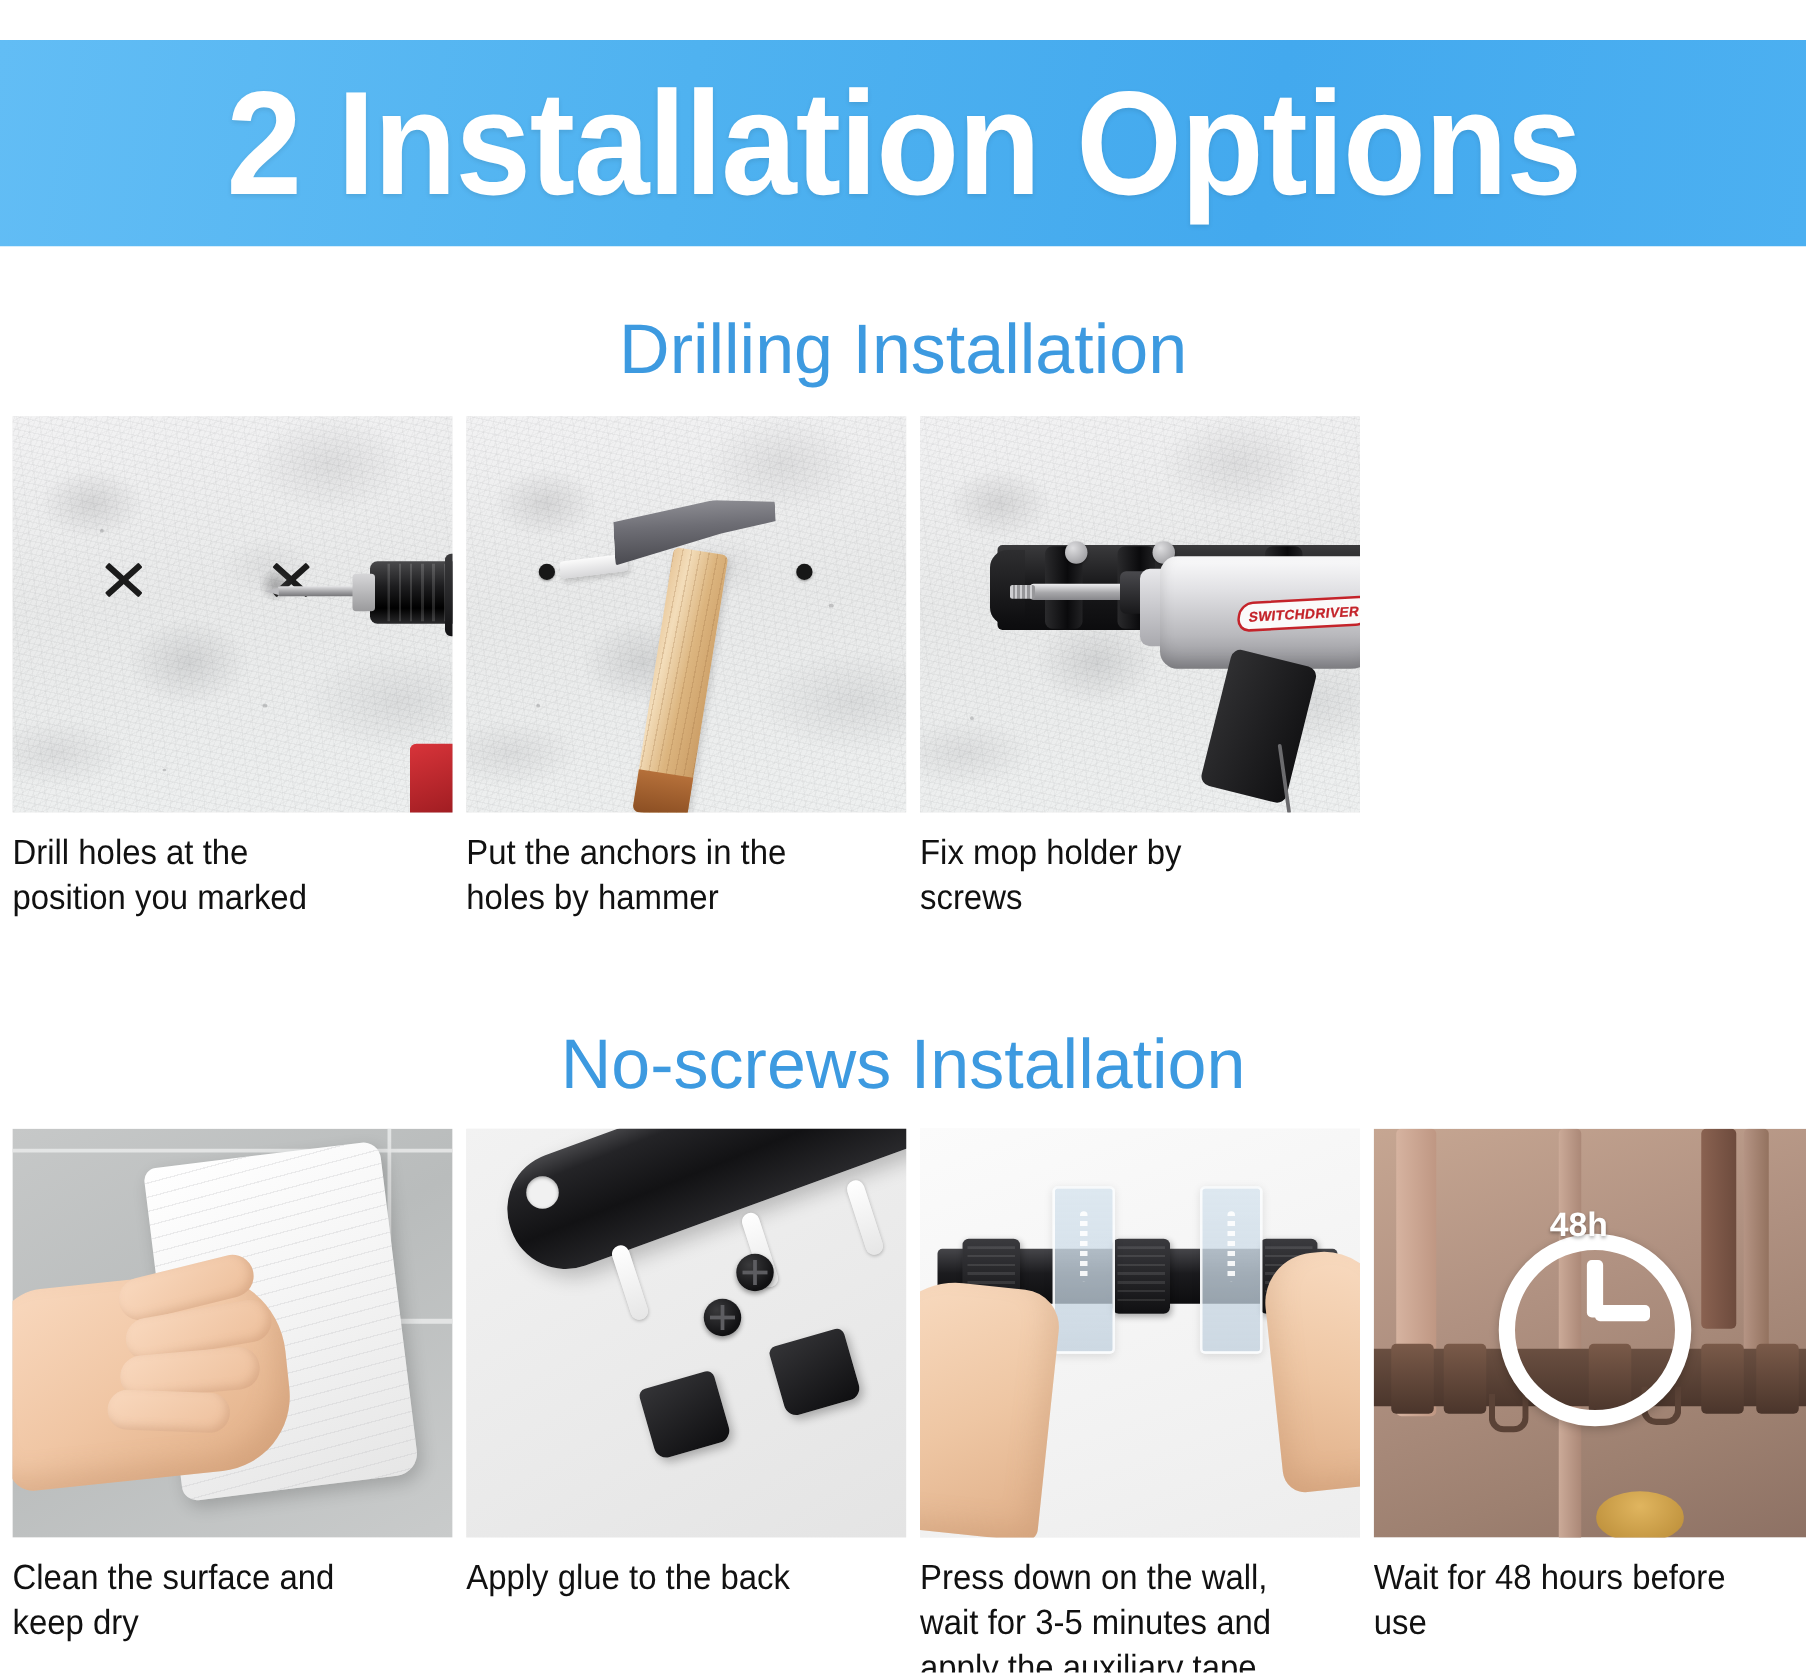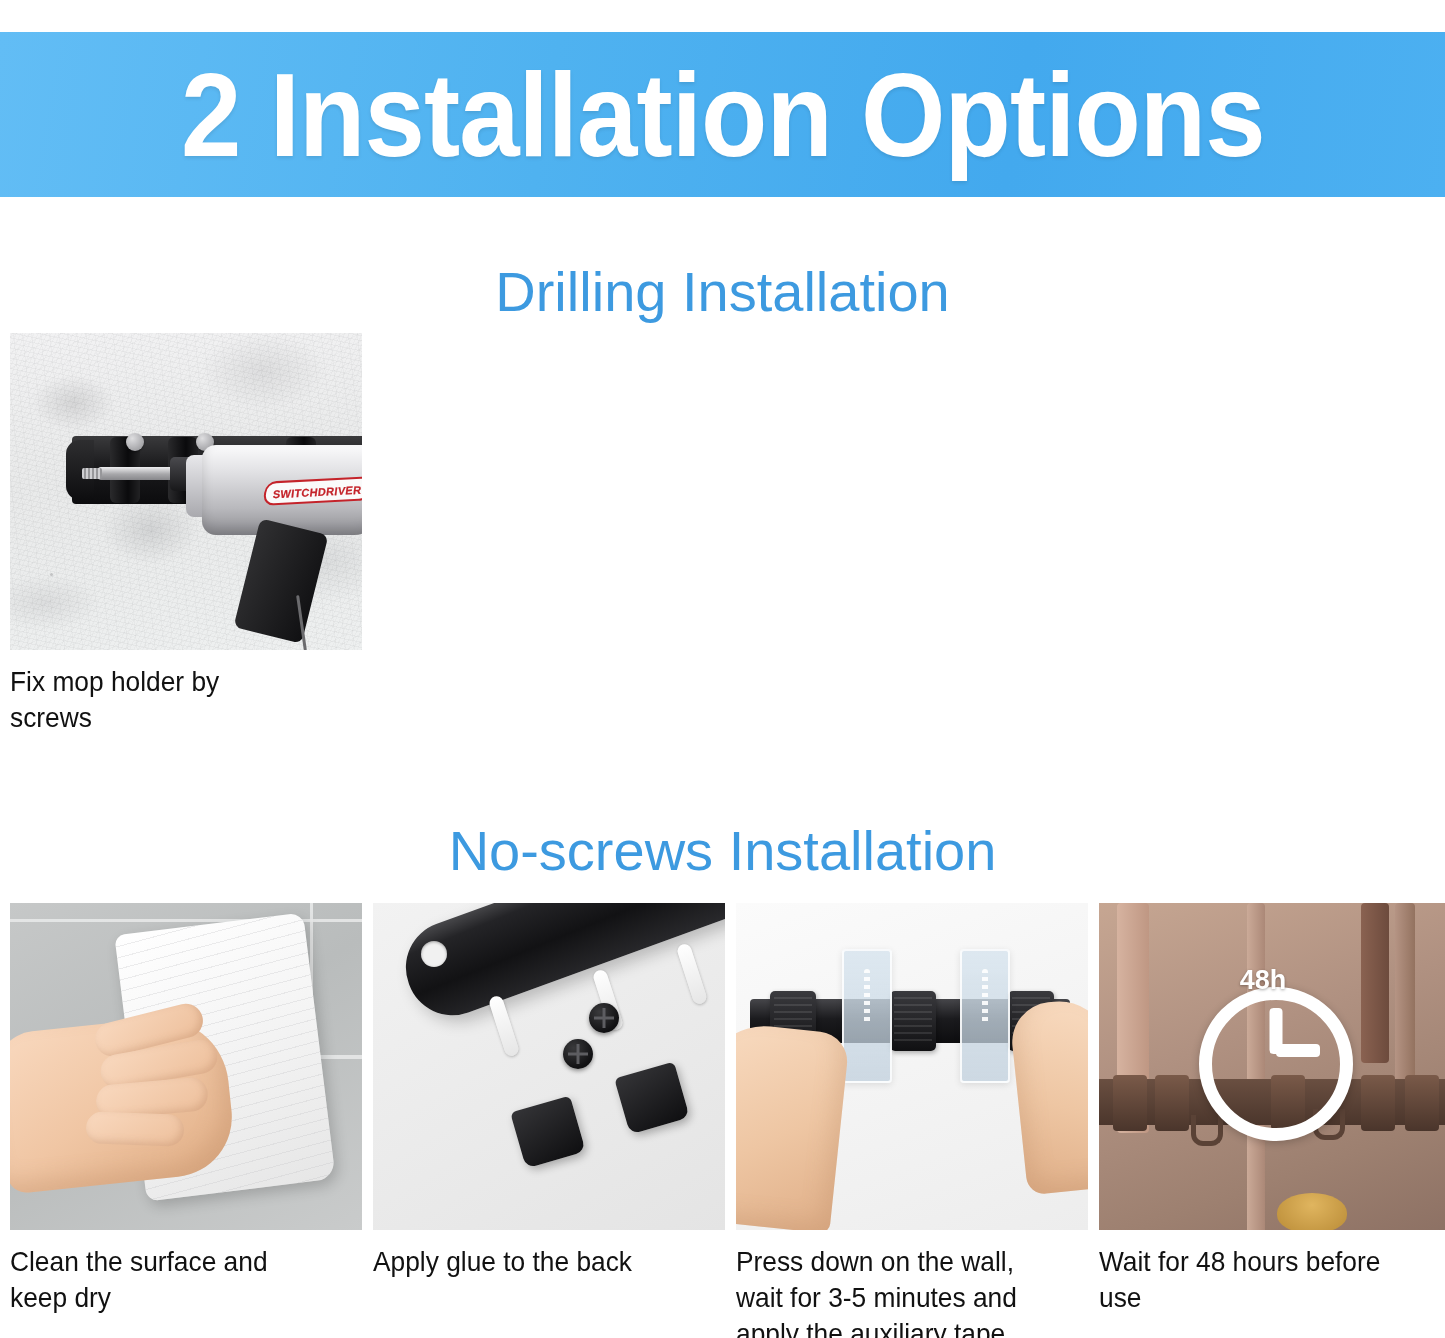--- a/index.html
+++ b/index.html
@@ -32,21 +32,21 @@
 
   
   .section-title{
     position:absolute;left:0;width:1445px;text-align:center;
     color:#3d9ae0;
     font-size:56px;font-weight:400;
     font-family:"Liberation Sans","DejaVu Sans",sans-serif;
     letter-spacing:0px;
     white-space:nowrap;
   }
-  #title-drill{top:259px;}
+  #title-drill{top:246px;}
   #title-noscrew{top:818px;}
 
   
   .row{position:absolute;left:10px;width:1430px;display:flex;gap:11px;}
   #row-drill{top:333px;}
   #row-noscrew{top:903px;}
   .cell{width:352px;}
   .photo{
     width:352px;height:317px;
     position:relative;overflow:hidden;
@@ -417,21 +417,55 @@
 
 <div class="banner">
   <div class="banner-title">2 Installation Options</div>
 </div>
 
 <div class="section-title" id="title-drill">Drilling Installation</div>
 
 <div class="row" id="row-drill">
 
 
-
+  <div class="cell">
+    <div class="photo">
+      <div class="concrete"></div>
+      <div class="speck" style="left:70px;top:90px;width:3px;height:3px;"></div>
+      <div class="speck" style="left:200px;top:230px;width:4px;height:3px;"></div>
+      <div class="speck" style="left:120px;top:282px;width:3px;height:2px;"></div>
+      <div class="xmark" style="left:72px;top:114px;"></div>
+      <div class="xmark" style="left:206px;top:114px;"></div>
+      <div class="drill-dust"></div>
+      <div class="drill-bit"></div>
+      <div class="drill-chuck"></div>
+      <div class="drill-ribs"></div>
+      <div class="drill-body"></div>
+      <div class="drill-red"></div>
+    </div>
+    <div class="caption" style="white-space: pre-line;">Drill holes at the
+position you marked</div>
+  </div>
+
+  <div class="cell">
+    <div class="photo">
+      <div class="concrete"></div>
+      <div class="speck" style="left:56px;top:230px;width:3px;height:3px;"></div>
+      <div class="speck" style="left:290px;top:150px;width:4px;height:3px;"></div>
+      <div class="hole" style="left:58px;top:118px;"></div>
+      <div class="hole" style="left:264px;top:118px;"></div>
+      <div class="anchor"></div>
+      <div class="hammer-head"></div>
+      <div class="hammer-handle">
+        <div class="hammer-grain"></div>
+      </div>
+    </div>
+    <div class="caption" style="white-space: pre-line;">Put the anchors in the
+holes by hammer</div>
+  </div>
 
   <div class="cell">
     <div class="photo">
       <div class="concrete"></div>
       <div class="speck" style="left:40px;top:240px;width:3px;height:3px;"></div>
       <div class="p4-bracket"></div>
       <div class="p4-grip" style="left:100px;"></div>
       <div class="p4-grip" style="left:158px;"></div>
       <div class="p4-grip" style="left:276px;"></div>
       <div class="p4-screwhead" style="left:116px;"></div>

